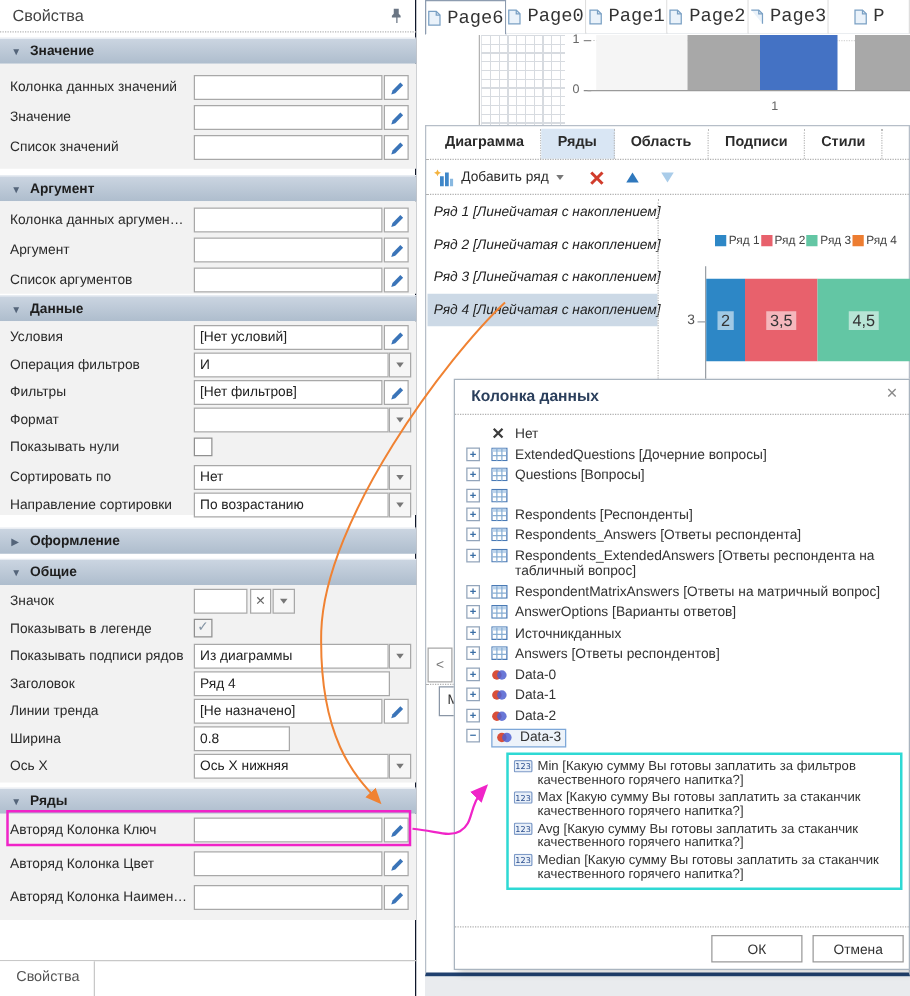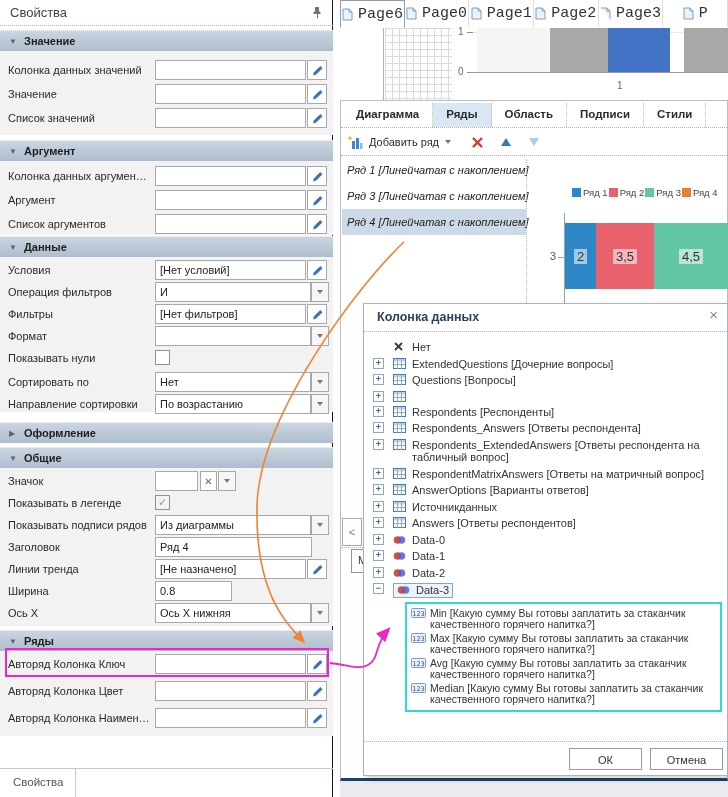--- a/index.html
+++ b/index.html
@@ -417,20 +417,21 @@
         </svg>
       <span style="width:4px"></span>
       <svg width="12" height="10">
           <path d="M6 9L1 1h10z" fill="#a9cce9"></path>
         </svg>
     </div>
     <div class="dhr" style="left:0;top:54px;width:386px"></div>
 
     <div class="slist">
       <div class="sitem">Ряд 1 [Линейчатая с накоплением]</div>
+      <div class="sitem">Ряд 2 [Линейчатая с накоплением]</div>
       <div class="sitem">Ряд 3 [Линейчатая с накоплением]</div>
       <div class="sitem sel">Ряд 4 [Линейчатая с накоплением]</div>
     </div>
     <div class="abs" style="left:185px;top:58px;height:144px;border-left:1px dotted #b8b8b8"></div>
 
     <div class="legend">
       <span class="lsq" style="background:#2d87c6"></span>
         <span>Ряд 1</span>
       <span class="lsq" style="background:#e8616c"></span>
         <span>Ряд 2</span>
@@ -594,21 +595,21 @@
           <span class="tlabel">Data-3</span>
         </span>
       </div>
 
       <div id="cyanbox">
         <div class="citem">
           <svg class="ticon" width="15" height="10">
               <rect x="0.5" y="0.5" width="14" height="9" rx="1" fill="#e8eff8" stroke="#7e9bc8"></rect>
               <text x="7.5" y="7.5" font-size="6.5" text-anchor="middle" fill="#2c4f8f" font-family="DejaVu Sans">123</text>
             </svg>
-          <span class="tlabel">Min [Какую сумму Вы готовы заплатить за стаканчик качественного горячего напитка?]</span>
+          <span class="tlabel">Min [Какую сумму Вы готовы заплатить за фильтров качественного горячего напитка?]</span>
         </div>
         <div class="citem">
           <svg class="ticon" width="15" height="10">
               <rect x="0.5" y="0.5" width="14" height="9" rx="1" fill="#e8eff8" stroke="#7e9bc8"></rect>
               <text x="7.5" y="7.5" font-size="6.5" text-anchor="middle" fill="#2c4f8f" font-family="DejaVu Sans">123</text>
             </svg>
           <span class="tlabel">Max [Какую сумму Вы готовы заплатить за стаканчик качественного горячего напитка?]</span>
         </div>
         <div class="citem">
           <svg class="ticon" width="15" height="10">

